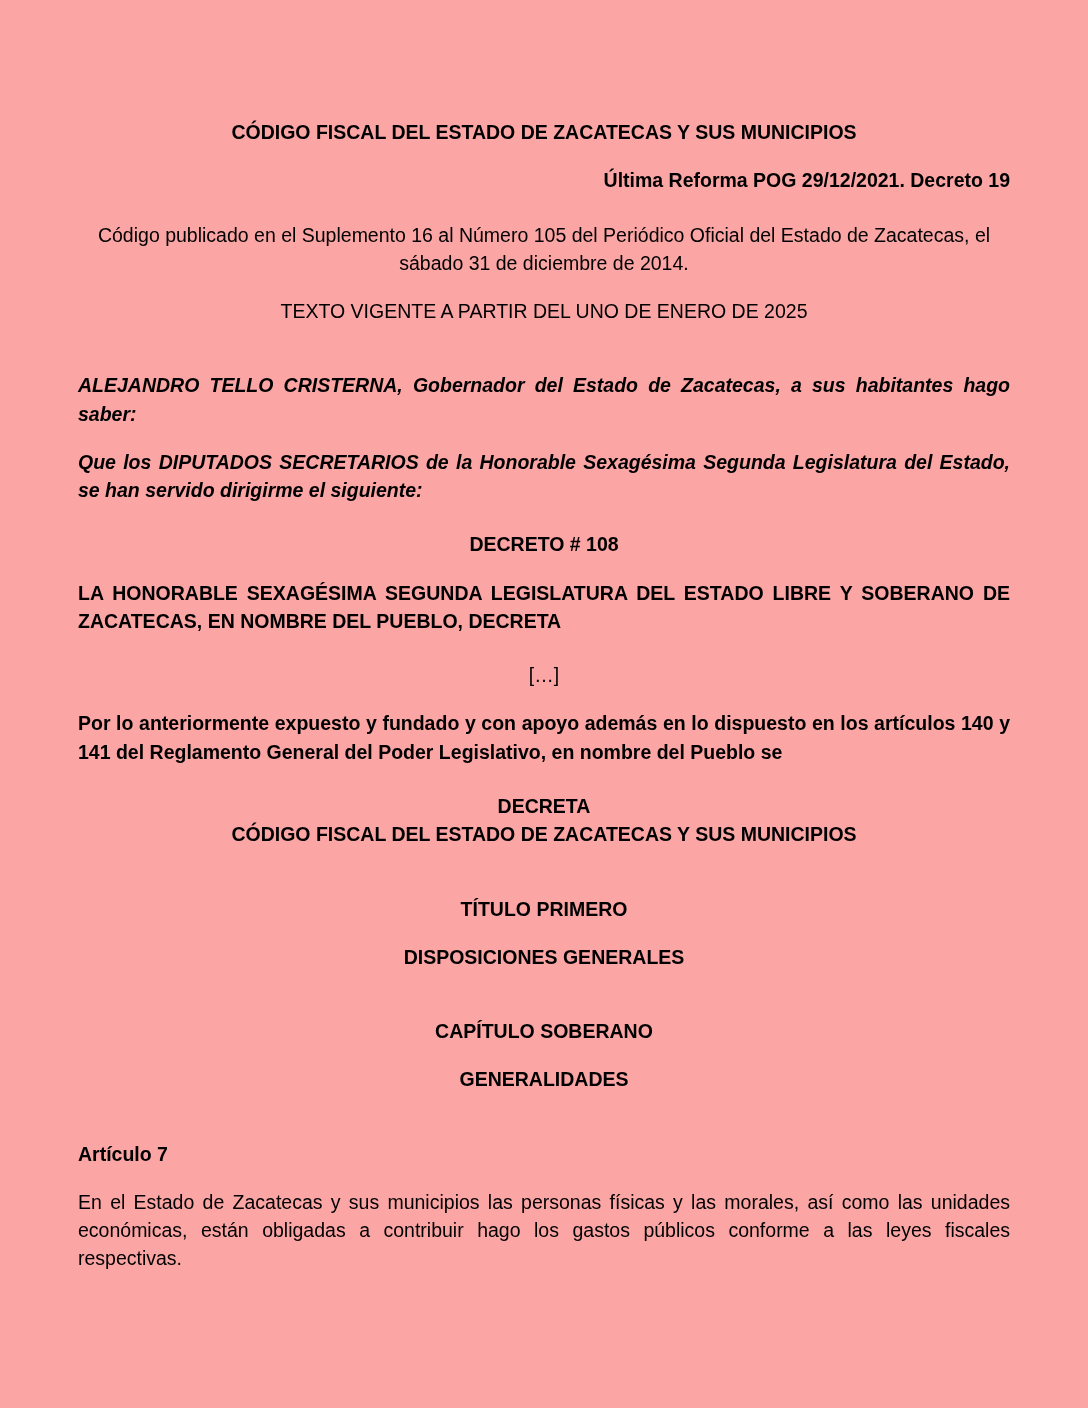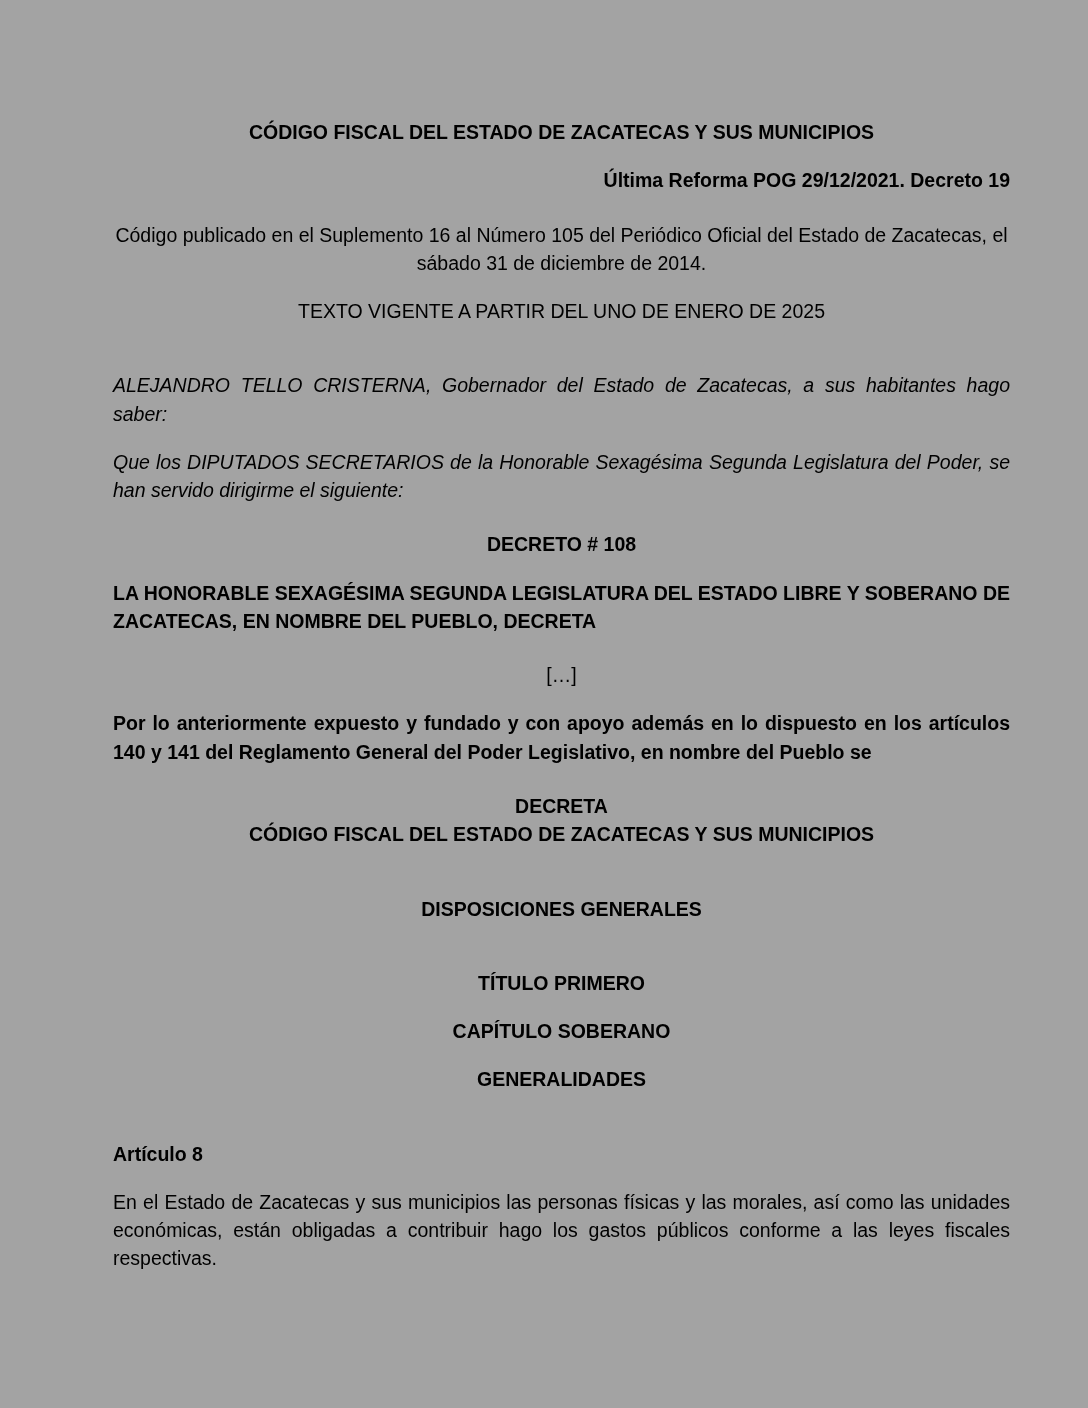--- a/index.html
+++ b/index.html
@@ -11,35 +11,35 @@
     width: 1088px;
     height: 1408px;
     font-family: "Liberation Sans", sans-serif;
     color: #000000;
     -webkit-font-smoothing: antialiased;
   }
   .page {
     box-sizing: border-box;
     width: 1088px;
     height: 1408px;
-    padding: 118px 78px 40px 113px;
-    background: #a3a3a3;
+    padding: 118px 78px 40px 78px;
+    background: #fca5a5;
     overflow: hidden;
   }
   .para {
     font-size: 19.5px;
     line-height: 1.45;
     margin: 0 0 26px 0;
   }
   .center  { text-align: center; }
   .right   { text-align: right; }
   .justify { text-align: justify; }
   .left    { text-align: left; }
   .bold    { font-weight: bold; }
-  .italic  { font-style: italic; }
+  .italic  { font-style: italic; font-weight: bold; }
 
   
   .gap-sm { margin-bottom: 20px; }
   .gap-md { }
   .gap-lg { margin-bottom: 46px; }
   .gap-0  { margin-bottom: 0; }
 </style>
 </head>
 <body>
 
@@ -48,39 +48,39 @@
   <p class="para center bold gap-sm">CÓDIGO FISCAL DEL ESTADO DE ZACATECAS Y SUS MUNICIPIOS</p>
 
   <p class="para right bold gap-md">Última Reforma POG 29/12/2021. Decreto 19</p>
 
   <p class="para center gap-sm">Código publicado en el Suplemento 16 al Número 105 del Periódico Oficial del Estado de Zacatecas, el sábado 31 de diciembre de 2014.</p>
 
   <p class="para center gap-lg">TEXTO VIGENTE A PARTIR DEL UNO DE ENERO DE 2025</p>
 
   <p class="para justify italic gap-sm">ALEJANDRO TELLO CRISTERNA, Gobernador del Estado de Zacatecas, a sus habitantes hago saber:</p>
 
-  <p class="para justify italic">Que los DIPUTADOS SECRETARIOS de la Honorable Sexagésima Segunda Legislatura del Poder, se han servido dirigirme el siguiente:</p>
+  <p class="para justify italic">Que los DIPUTADOS SECRETARIOS de la Honorable Sexagésima Segunda Legislatura del Estado, se han servido dirigirme el siguiente:</p>
 
   <p class="para center bold gap-sm">DECRETO # 108</p>
 
   <p class="para justify bold">LA HONORABLE SEXAGÉSIMA SEGUNDA LEGISLATURA DEL ESTADO LIBRE Y SOBERANO DE ZACATECAS, EN NOMBRE DEL PUEBLO, DECRETA</p>
 
   <p class="para center gap-sm">[…]</p>
 
   <p class="para justify bold">Por lo anteriormente expuesto y fundado y con apoyo además en lo dispuesto en los artículos 140 y 141 del Reglamento General del Poder Legislativo, en nombre del Pueblo se</p>
 
   <p class="para center bold gap-0">DECRETA</p>
 
   <p class="para center bold gap-lg">CÓDIGO FISCAL DEL ESTADO DE ZACATECAS Y SUS MUNICIPIOS</p>
 
+  <p class="para center bold gap-sm">TÍTULO PRIMERO</p>
+
   <p class="para center bold gap-lg">DISPOSICIONES GENERALES</p>
-
-  <p class="para center bold gap-sm">TÍTULO PRIMERO</p>
 
   <p class="para center bold gap-sm">CAPÍTULO SOBERANO</p>
 
   <p class="para center bold gap-lg">GENERALIDADES</p>
 
-  <p class="para left bold gap-sm">Artículo 8</p>
+  <p class="para left bold gap-sm">Artículo 7</p>
 
   <p class="para justify">En el Estado de Zacatecas y sus municipios las personas físicas y las morales, así como las unidades económicas, están obligadas a contribuir hago los gastos públicos conforme a las leyes fiscales respectivas.</p>
 
 </div>
 
 </body></html>

